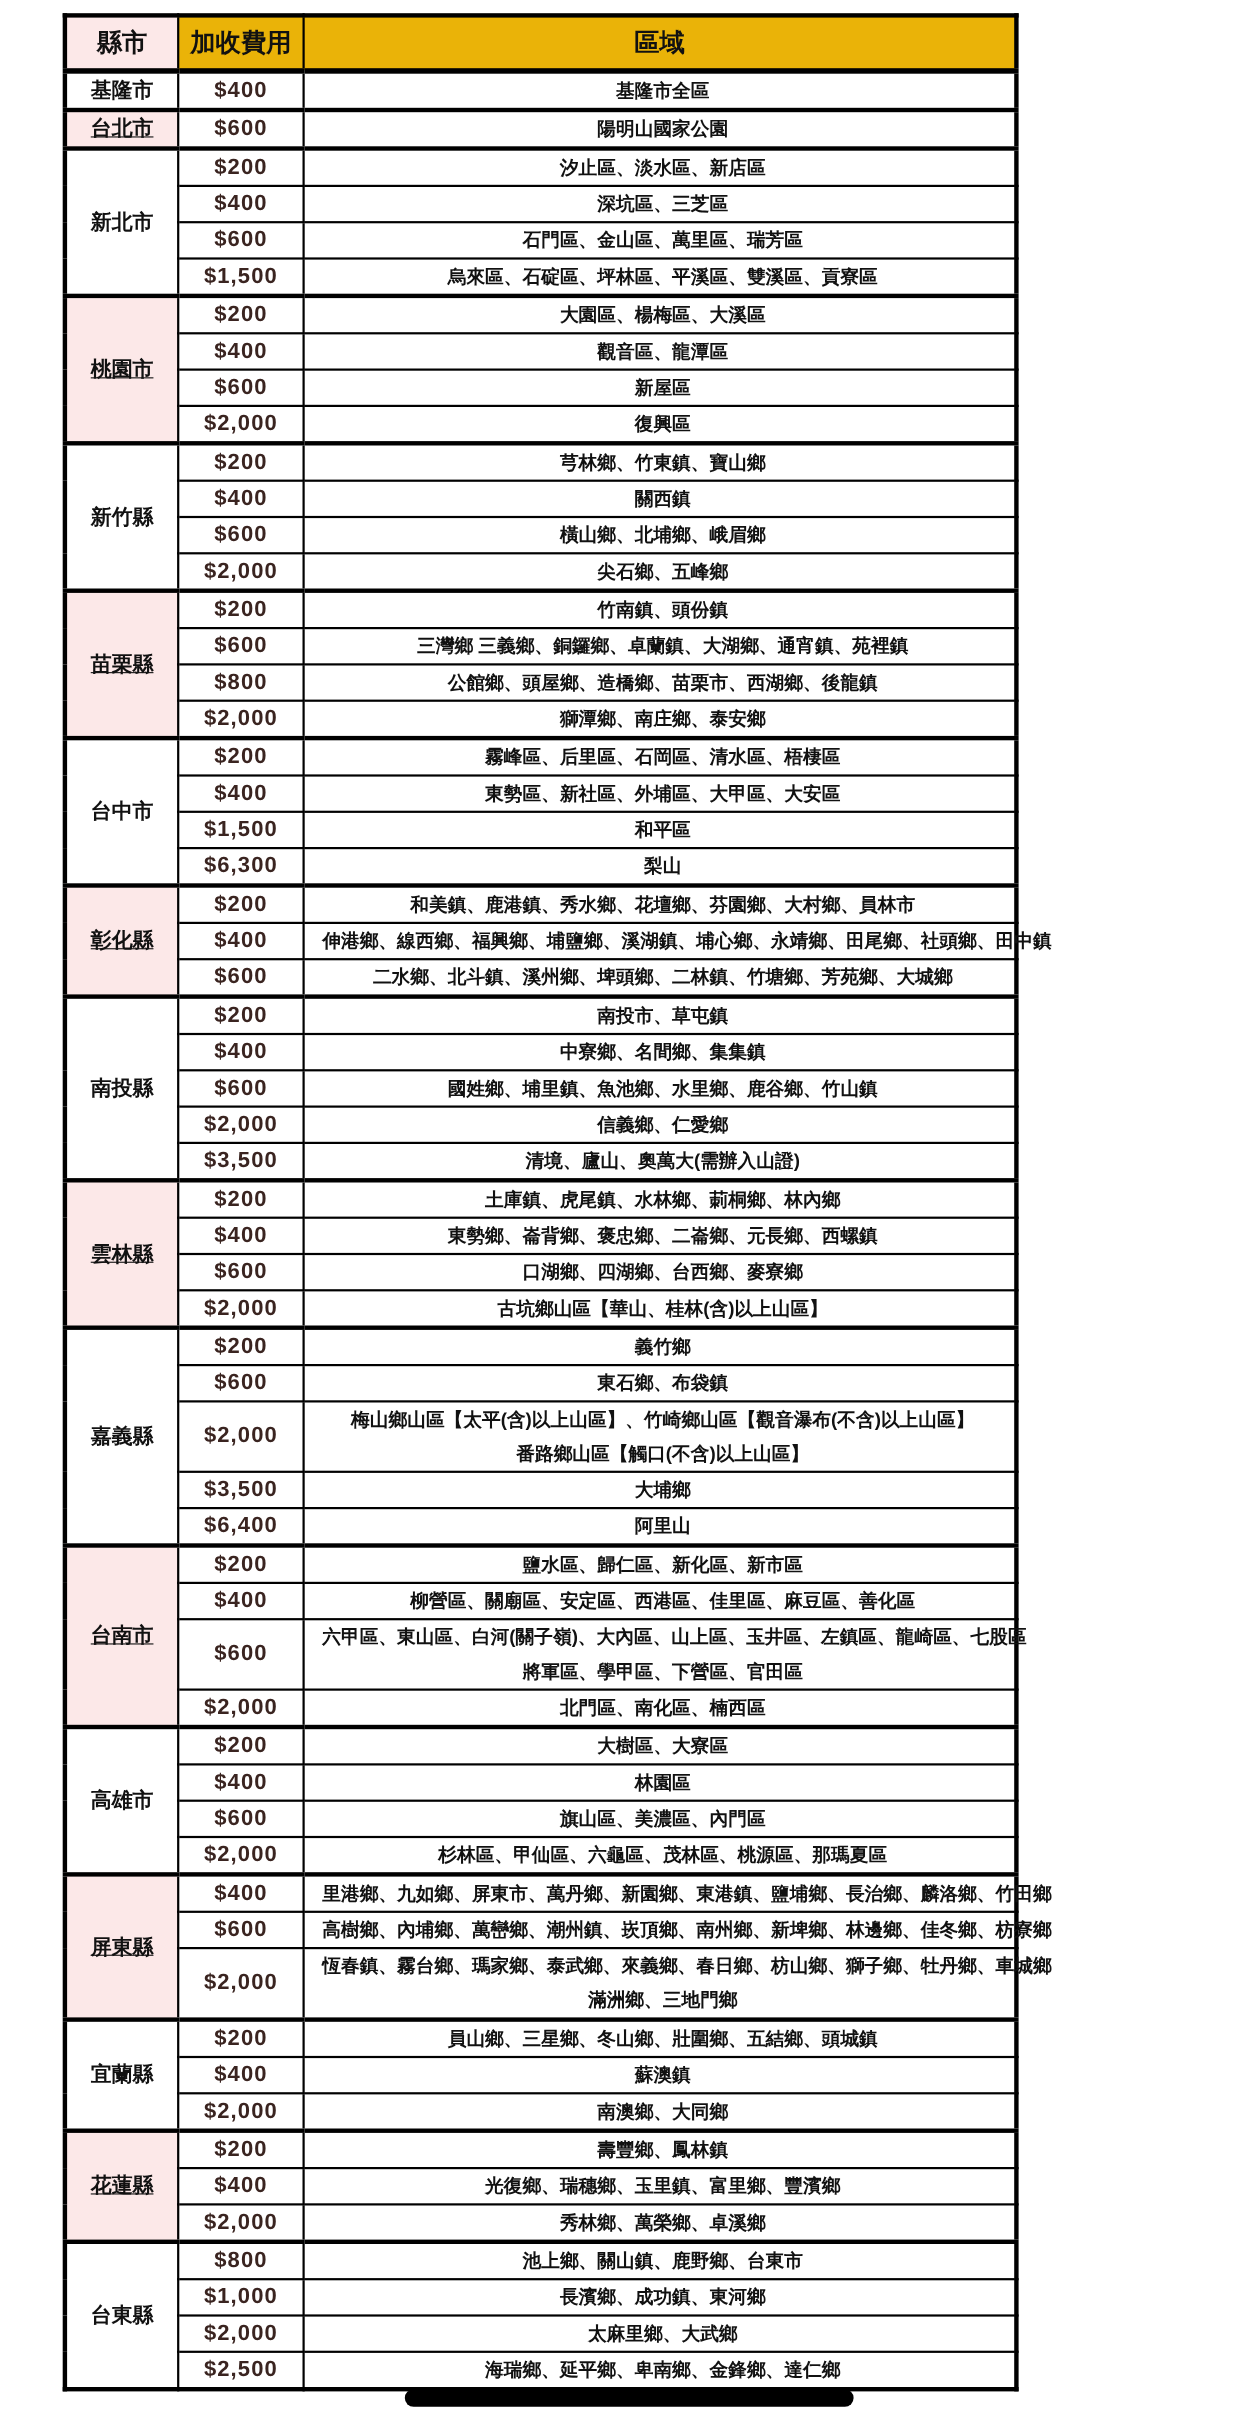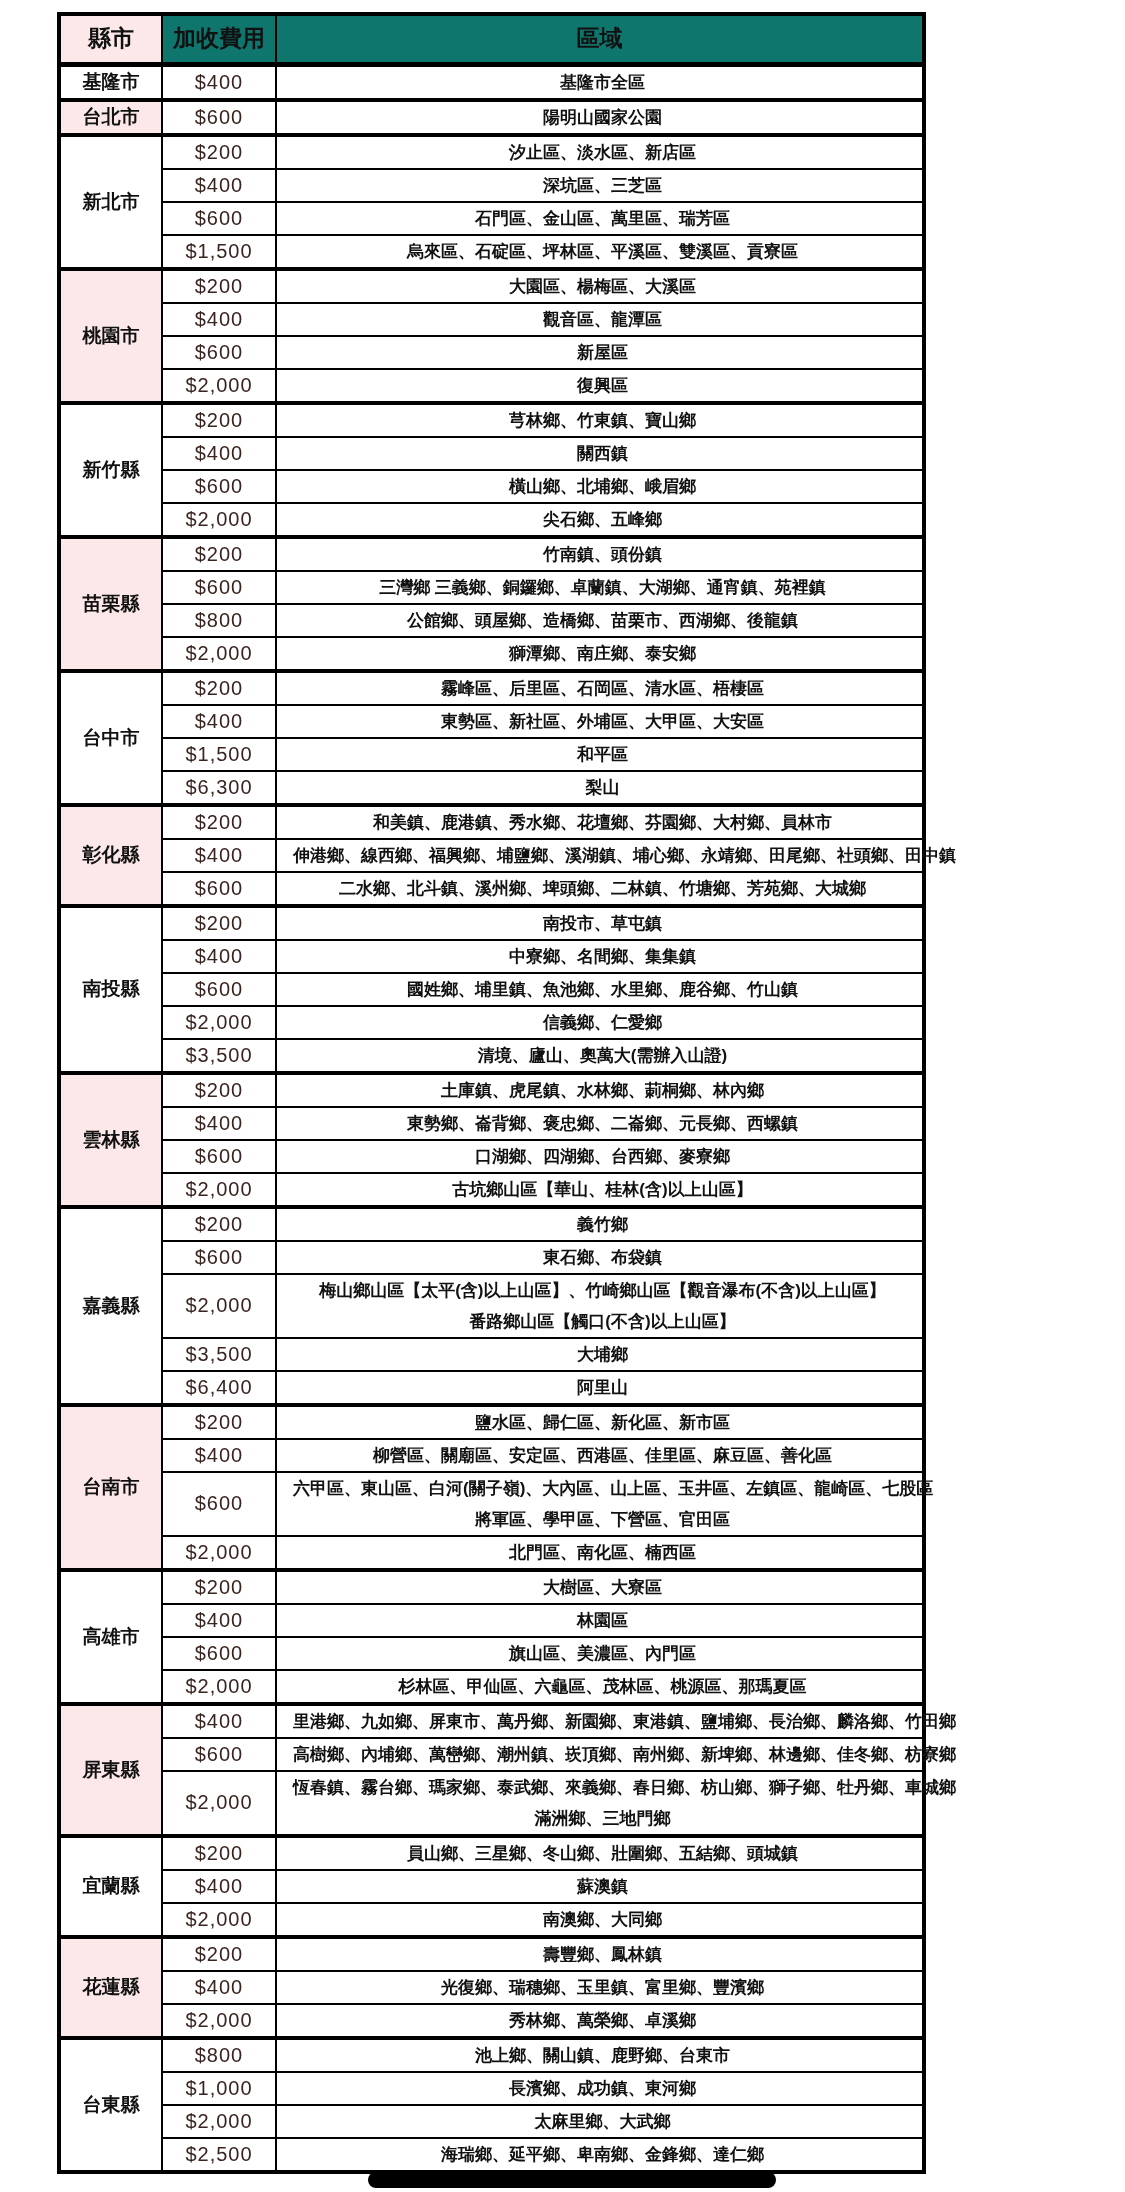--- a/index.html
+++ b/index.html
@@ -27,45 +27,45 @@
   col.c-region { width: auto; }
 
   th {
     height: 50px;
     font-size: 23px;
     font-weight: 700;
     color: #111;
     text-align: center;
     border: 2px solid var(--border);
     border-bottom: 5px solid var(--border);
-    background: #0f766e;
+    background: #eab308;
   }
   th.pink { background: var(--pink); }
 
   td {
     border: 2px solid var(--border);
     height: 31px;
     vertical-align: middle;
     background: #fff;
   }
   tr.county-start > td { border-top: 4px solid var(--border); }
   tr.tall > td { height: 64px; }
 
   td.county {
     text-align: center;
     font-size: 19px;
     font-weight: 600;
     color: #111;
   }
-  td.county.pink { background: var(--pink); }
+  td.county.pink { background: var(--pink); text-decoration: underline; }
 
   td.fee {
     text-align: center;
     font-size: 20px;
-    font-weight: 400;
+    font-weight: 700;
     letter-spacing: 1px;
     color: var(--fee-color);
     white-space: nowrap;
   }
 
   td.region {
     font-size: 17px;
     font-weight: 600;
     color: #111;
     text-align: center;

